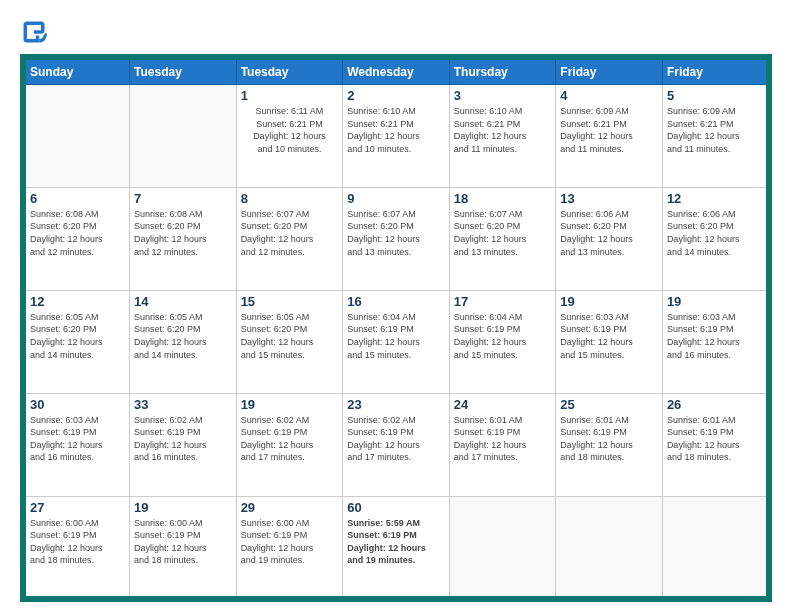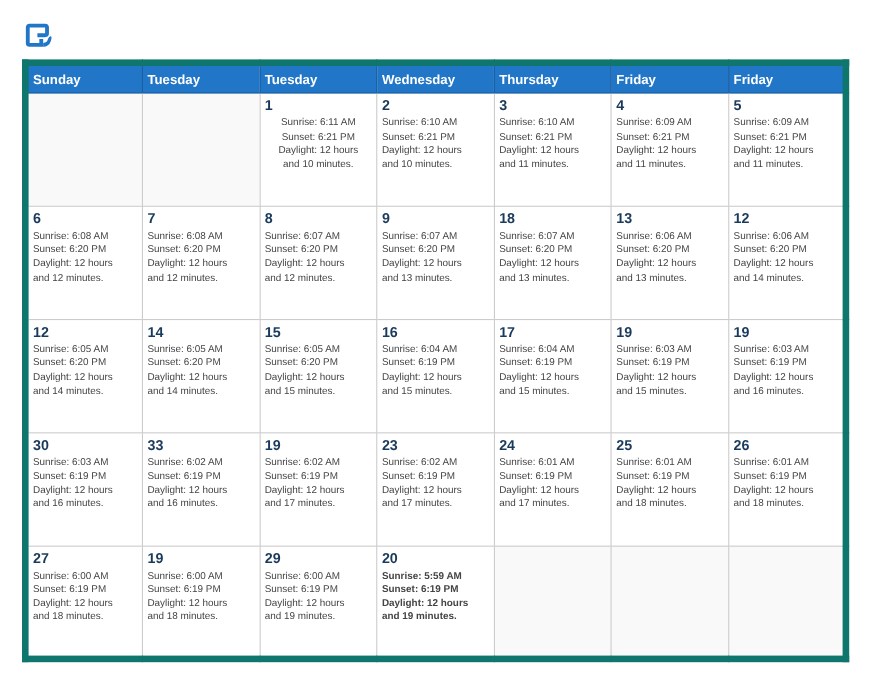--- a/index.html
+++ b/index.html
@@ -330,21 +330,21 @@
 and 18 minutes.</div>
           </td>
           <td>
             <div class="day-num">29</div>
             <div class="day-info" style="white-space: pre-line;">Sunrise: 6:00 AM
 Sunset: 6:19 PM
 Daylight: 12 hours
 and 19 minutes.</div>
           </td>
           <td>
-            <div class="day-num">20</div>
+            <div class="day-num">60</div>
             <div class="day-info" style="white-space: pre-line; font-weight: bold;">Sunrise: 5:59 AM
 Sunset: 6:19 PM
 Daylight: 12 hours
 and 19 minutes.</div>
           </td>
           <td class="empty"></td>
           <td class="empty"></td>
           <td class="empty"></td>
         </tr>
       </tbody>

